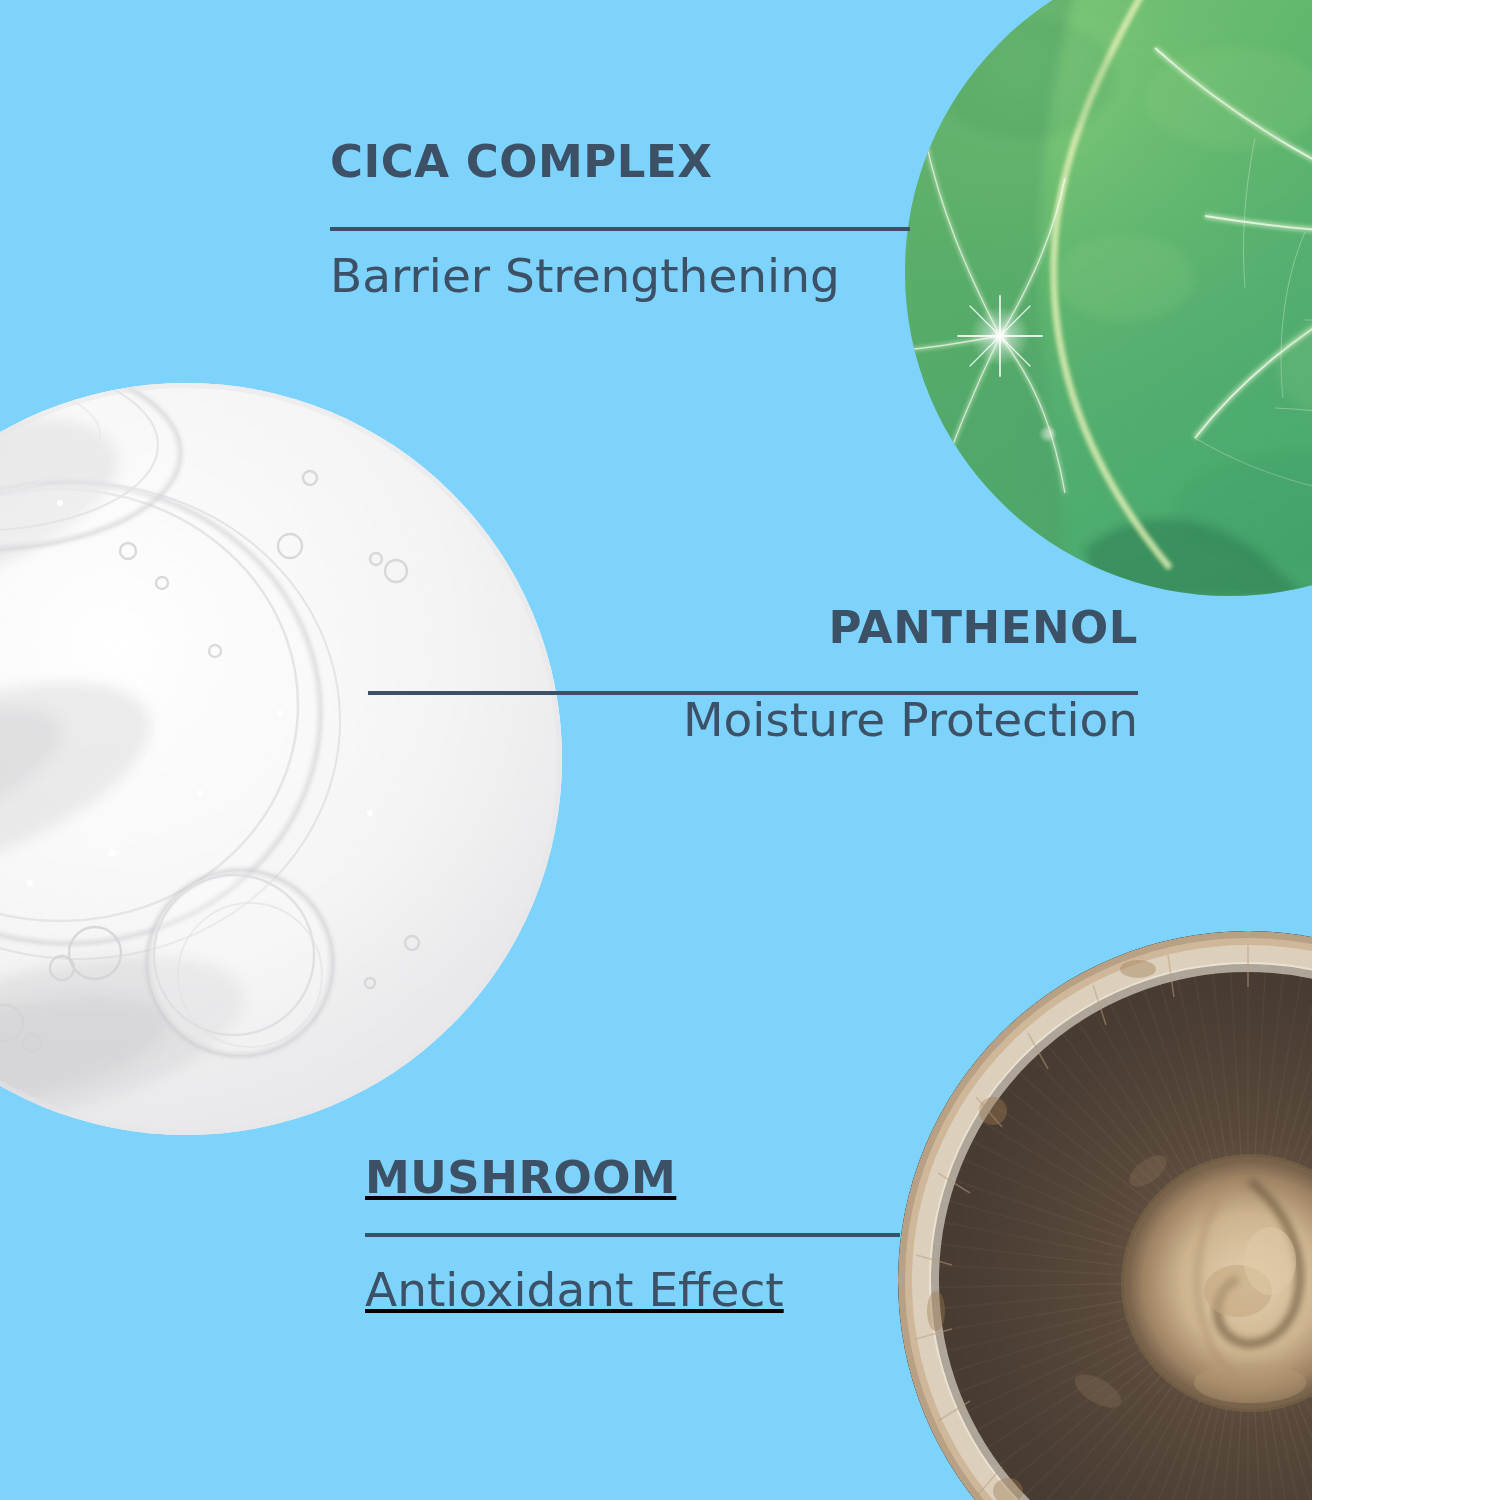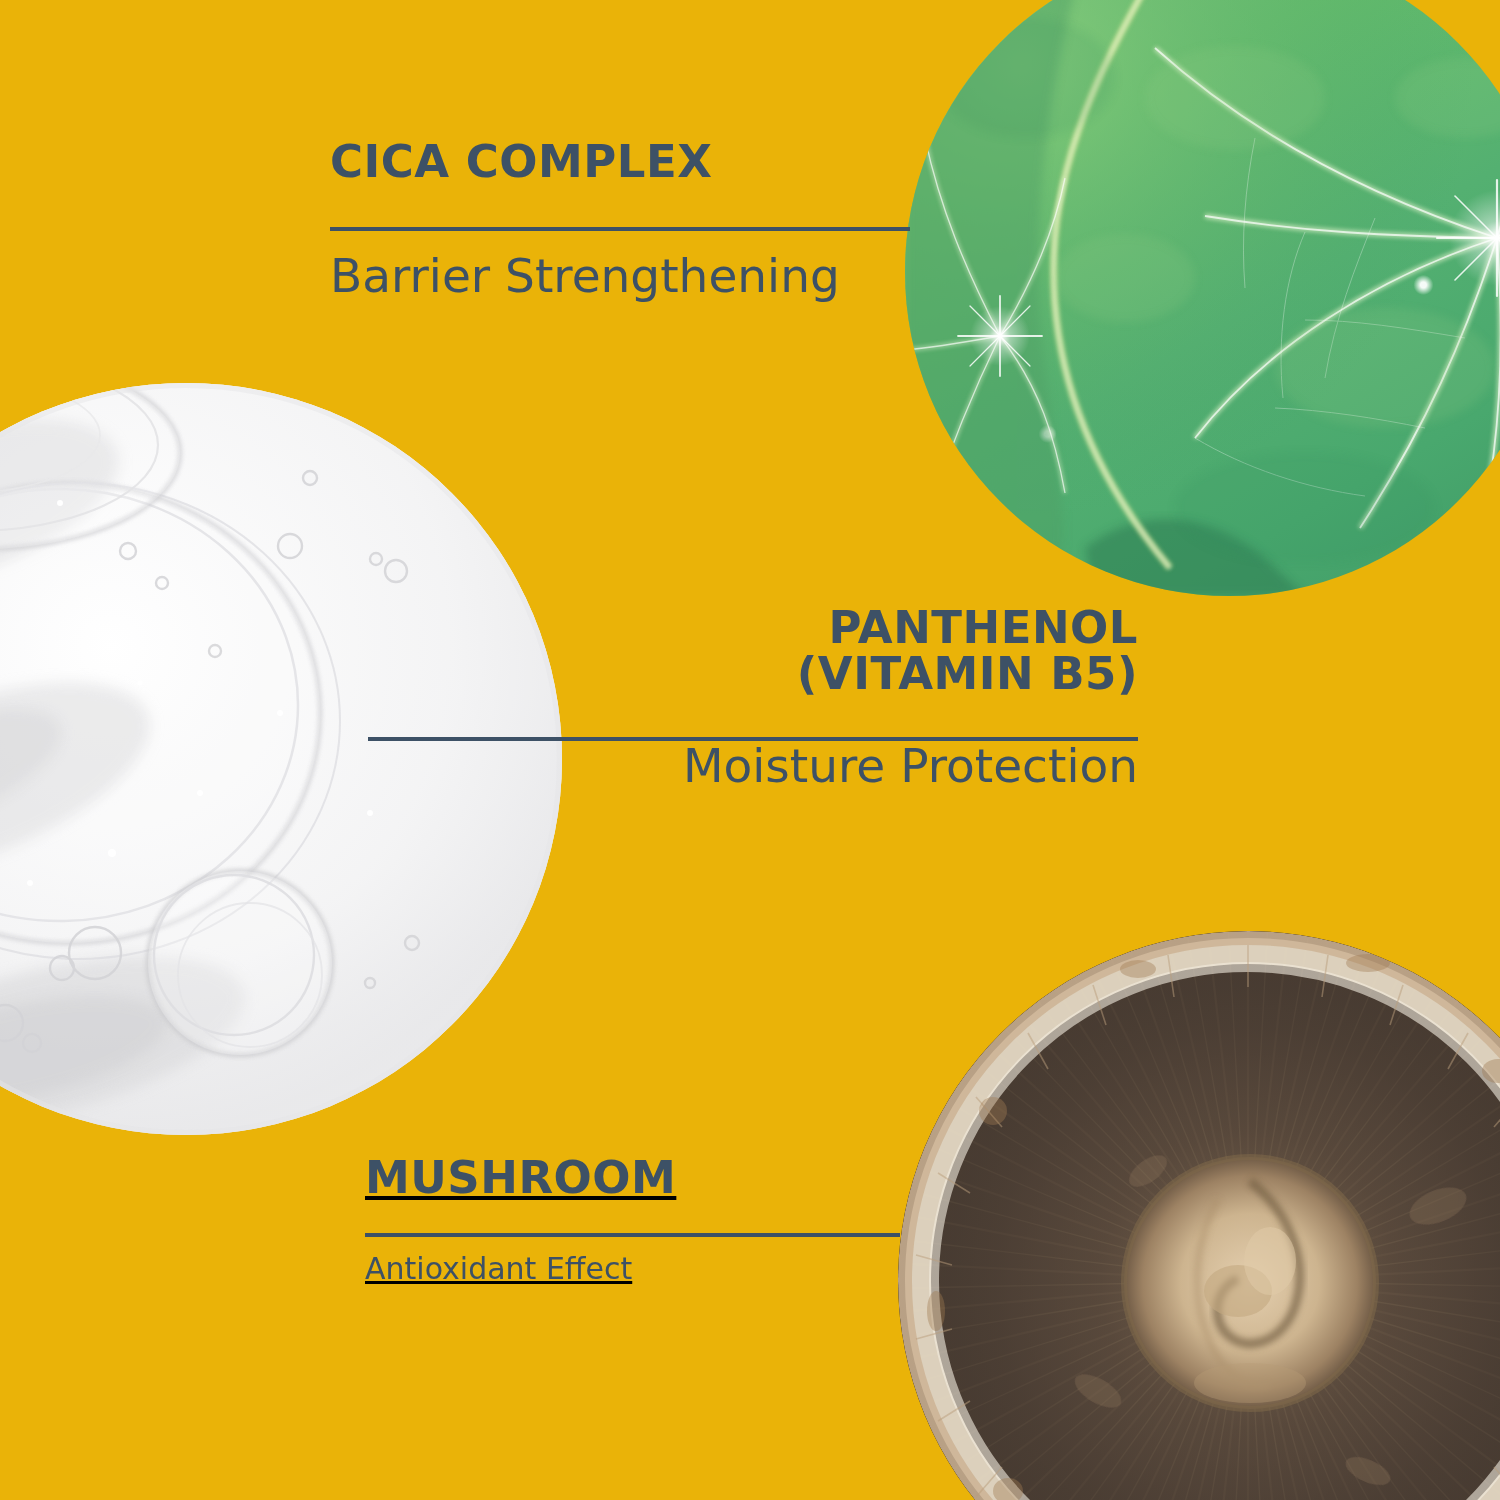--- a/index.html
+++ b/index.html
@@ -3,21 +3,21 @@
 <meta charset="utf-8">
 <style>
   html,body{margin:0;padding:0;}
   body{
     width:1500px;height:1500px;
     background:#ffffff;
     font-family:"Liberation Sans",sans-serif;
     overflow:hidden;
     position:relative;
   }
-  .canvas{position:relative;width:1500px;height:1500px;overflow:hidden;background:#eab308;}
+  .canvas{position:relative;width:1312px;height:1500px;overflow:hidden;background:#7dd3fc;}
 
   
   .circle{position:absolute;border-radius:50%;overflow:hidden;}
 
   
   #leaf-circle{
     left:905px;top:-52px;width:648px;height:648px;
     background:
       radial-gradient(circle at 80% 52%, rgba(255,255,255,.95) 0 3px, rgba(255,255,255,0) 10px),
       radial-gradient(circle at 22% 75%, rgba(255,255,255,.9) 0 3px, rgba(255,255,255,0) 9px),
@@ -73,21 +73,21 @@
   
   #block-panthenol{left:368px;top:605px;width:770px;}
   #block-panthenol .heading{font-size:45px;text-align:right;}
   #block-panthenol .rule{margin-top:40px;}
   #block-panthenol .subtitle{font-size:47px;text-align:right;}
 
   
   #block-mushroom{left:365px;top:1155px;width:535px;text-decoration:underline;}
   #block-mushroom .heading{font-size:45px;text-align:left;}
   #block-mushroom .rule{margin-top:32px;}
-  #block-mushroom .subtitle{font-size:30px;margin-top:16px;text-align:left;}
+  #block-mushroom .subtitle{font-size:47px;margin-top:28px;text-align:left;}
 </style>
 </head>
 <body>
 
 <div class="canvas">
 
   <div class="circle" id="leaf-circle">
     <svg class="leaf-veins" viewBox="0 0 648 648" preserveAspectRatio="none">
       <defs>
         <radialGradient id="lg-dark" cx="18%" cy="18%" r="70%">
@@ -461,21 +461,20 @@
   </div>
 
   <div class="block" id="block-cica">
     <div class="heading">CICA COMPLEX</div>
     <div class="rule"></div>
     <div class="subtitle">Barrier Strengthening</div>
   </div>
 
   <div class="block" id="block-panthenol">
     <div class="heading">PANTHENOL</div>
-    <div class="heading">(VITAMIN B5)</div>
     <div class="rule"></div>
     <div class="subtitle">Moisture Protection</div>
   </div>
 
   <div class="block" id="block-mushroom">
     <div class="heading">MUSHROOM</div>
     <div class="rule"></div>
     <div class="subtitle">Antioxidant Effect</div>
   </div>
 

